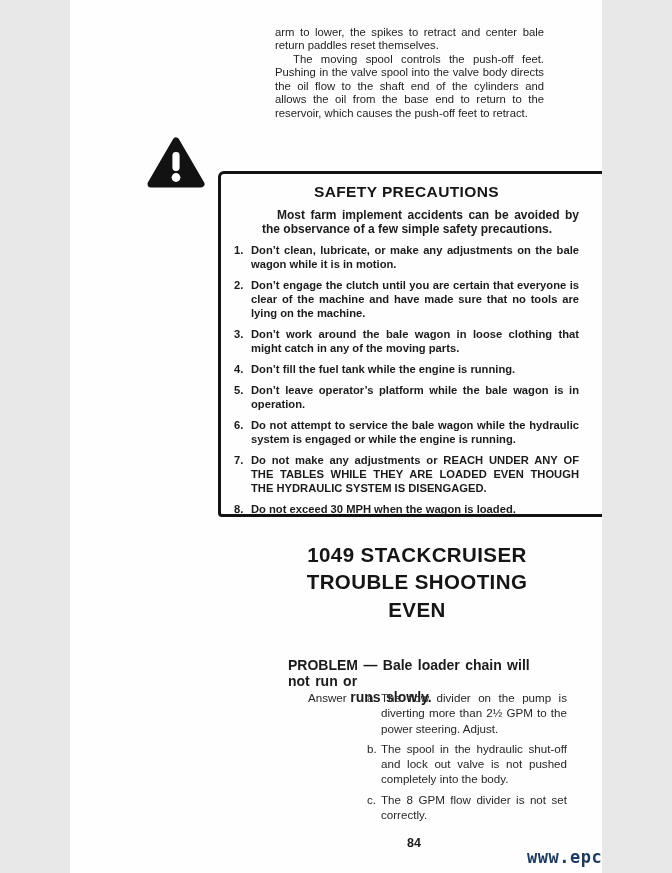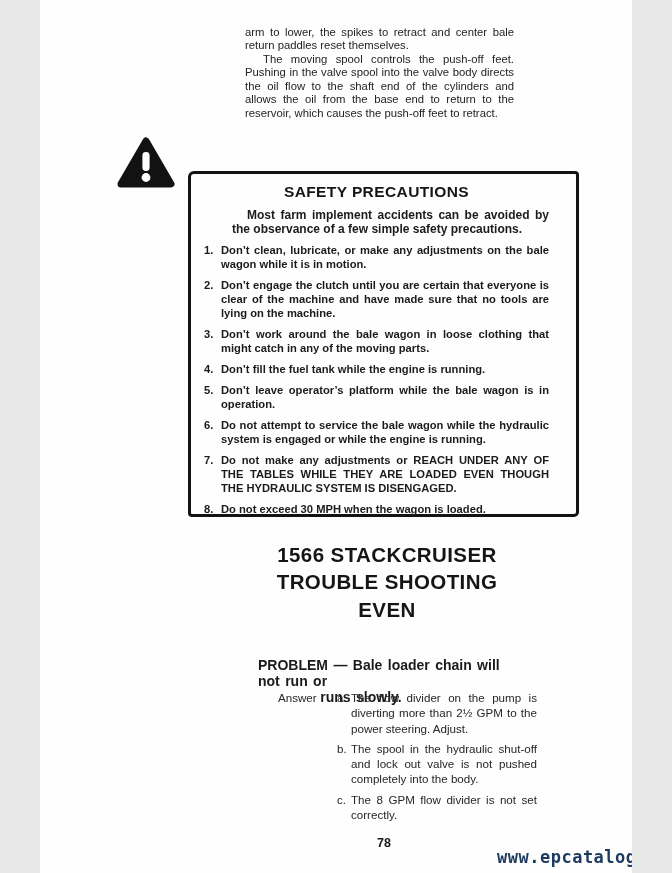--- a/index.html
+++ b/index.html
@@ -1,18 +1,18 @@
 <!DOCTYPE html>
 <html><head>
 <meta charset="utf-8">
 <style>
   html,body{margin:0;padding:0;background:#e8e8e8;}
   .page{
     position:relative;
-    width:592px;height:873px;
+    width:532px;height:873px;
     background:#fefefe;
     font-family:"Liberation Sans",sans-serif;
     color:#1e1e1e;
     overflow:hidden;
     margin:0 auto;
   }
   
   .intro{
     position:absolute;left:205px;top:26px;width:269px;
     font-size:11.3px;line-height:13.45px;
@@ -119,21 +119,21 @@
       <span class="s-num">7.</span>
       <span class="s-text">Do not make any adjustments or REACH UNDER ANY OF THE TABLES WHILE THEY ARE LOADED EVEN THOUGH THE HYDRAULIC SYSTEM IS DISENGAGED.</span>
     </div>
     <div class="s-item">
       <span class="s-num">8.</span>
       <span class="s-text">Do not exceed 30 MPH when the wagon is loaded.</span>
     </div>
   </div>
 
   <div class="main-title">
-    <div>1566 STACKCRUISER</div>
+    <div>1049 STACKCRUISER</div>
     <div>TROUBLE SHOOTING</div>
     <div>EVEN</div>
   </div>
 
   <div class="problem">
     <div class="l1"><span>PROBLEM</span> <span>—</span> <span>Bale loader chain will not run or</span></div>
     <div class="l2">runs slowly.</div>
   </div>
 
   <div class="answers">
@@ -147,16 +147,16 @@
       <span class="a-letter">b.</span>
       <span class="a-text">The spool in the hydraulic shut-off and lock out valve is not pushed completely into the body.</span>
     </div>
     <div class="a-row">
       <span class="a-label"></span>
       <span class="a-letter">c.</span>
       <span class="a-text">The 8 GPM flow divider is not set correctly.</span>
     </div>
   </div>
 
-  <div class="pagenum">78</div>
+  <div class="pagenum">84</div>
   <a class="watermark" style="color: rgb(29, 58, 95);">www.epcatalogs.com</a>
 
 </div>
 
 </body></html>

